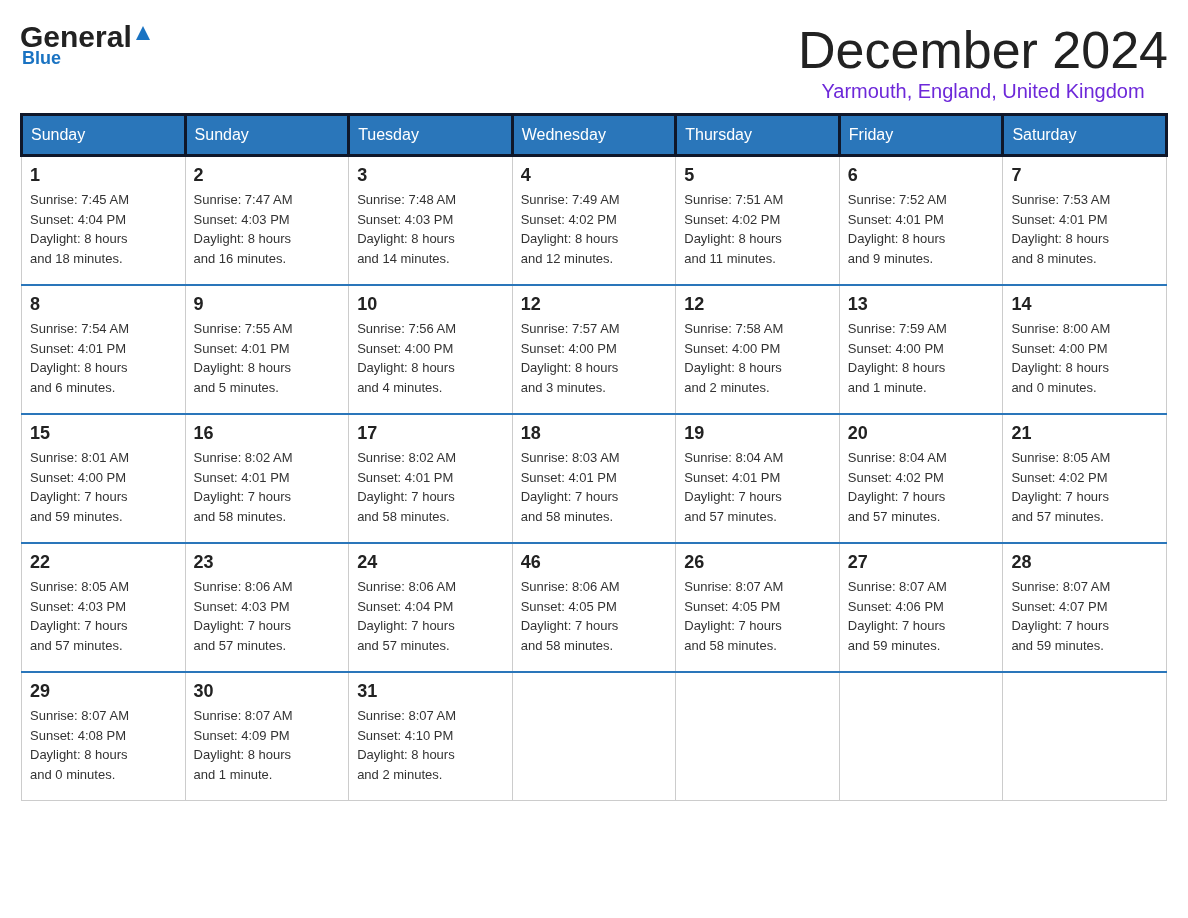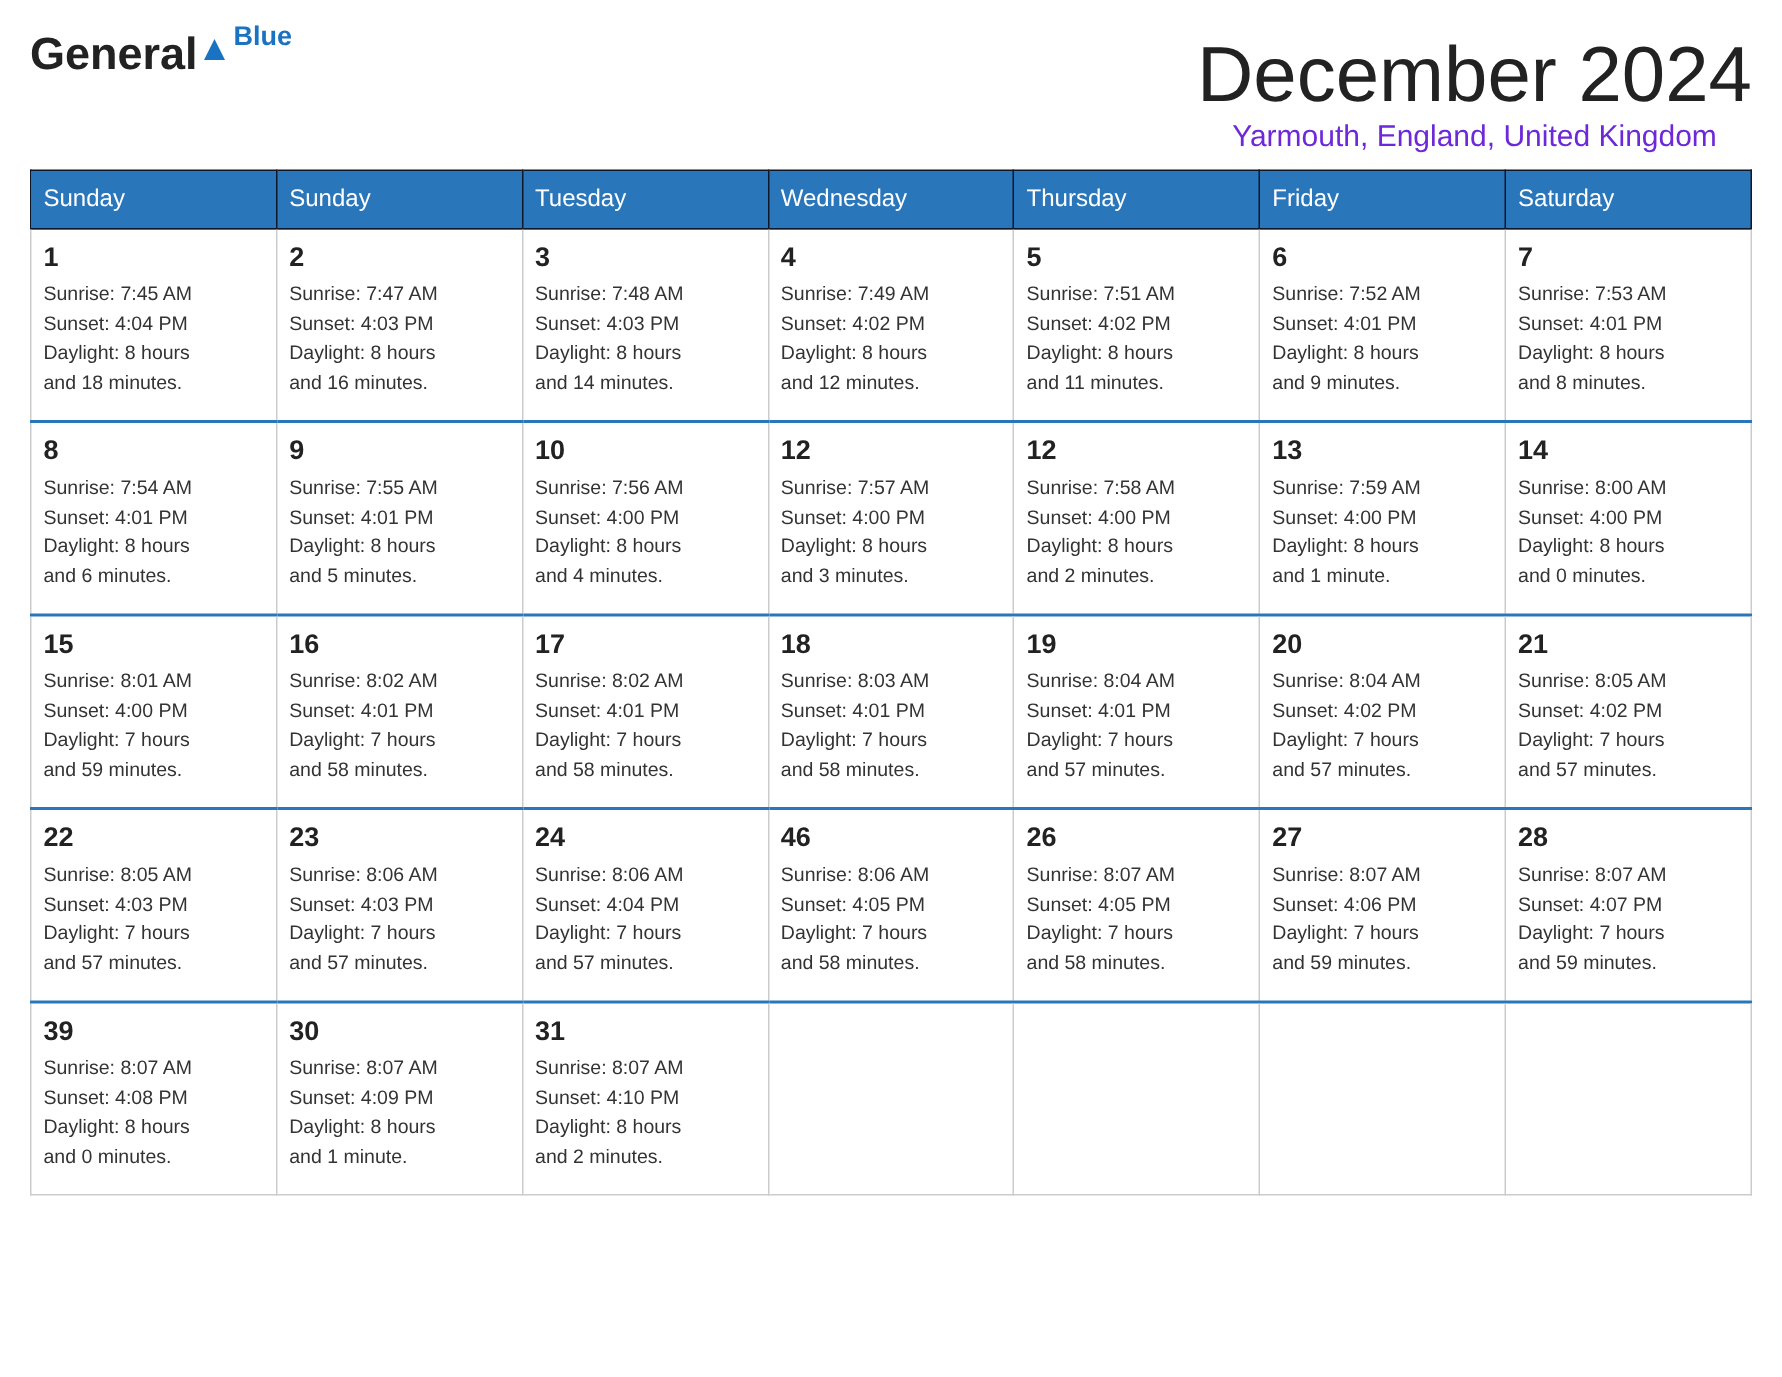--- a/index.html
+++ b/index.html
@@ -11,20 +11,21 @@
       min-height: 918px;
     }
     .header {
       display: flex;
       justify-content: space-between;
       align-items: flex-start;
       margin-bottom: 10px;
     }
     .logo {
       display: flex;
+      flex-direction: column;
       align-items: flex-start;
     }
     .title-area {
       text-align: center;
     }
     .month-title {
       font-size: 52px;
       font-weight: normal;
       color: #222;
     }
@@ -37,21 +38,21 @@
       border-collapse: collapse;
       margin-top: 10px;
     }
     thead tr th {
       background-color: #2a76ba;
       color: #fff;
       font-size: 16px;
       font-weight: normal;
       padding: 10px 8px;
       text-align: left;
-      border: 1px solid #0f172a;
+      border: 3px solid #0f172a;
     }
     tbody tr td {
       vertical-align: top;
       padding: 8px 8px 16px 8px;
       border: 1px solid #ccc;
       font-size: 13px;
       color: #333;
       width: 14.28%;
       min-height: 100px;
     }
@@ -222,21 +223,21 @@
         <span class="day-num">27</span>
         <div class="day-info">Sunrise: 8:07 AM<br>Sunset: 4:06 PM<br>Daylight: 7 hours<br>and 59 minutes.</div>
       </td>
         <td>
         <span class="day-num">28</span>
         <div class="day-info">Sunrise: 8:07 AM<br>Sunset: 4:07 PM<br>Daylight: 7 hours<br>and 59 minutes.</div>
       </td>
       </tr>
       <tr>
         <td>
-        <span class="day-num">39</span>
+        <span class="day-num">29</span>
         <div class="day-info">Sunrise: 8:07 AM<br>Sunset: 4:08 PM<br>Daylight: 8 hours<br>and 0 minutes.</div>
       </td>
         <td>
         <span class="day-num">30</span>
         <div class="day-info">Sunrise: 8:07 AM<br>Sunset: 4:09 PM<br>Daylight: 8 hours<br>and 1 minute.</div>
       </td>
         <td>
         <span class="day-num">31</span>
         <div class="day-info">Sunrise: 8:07 AM<br>Sunset: 4:10 PM<br>Daylight: 8 hours<br>and 2 minutes.</div>
       </td>

